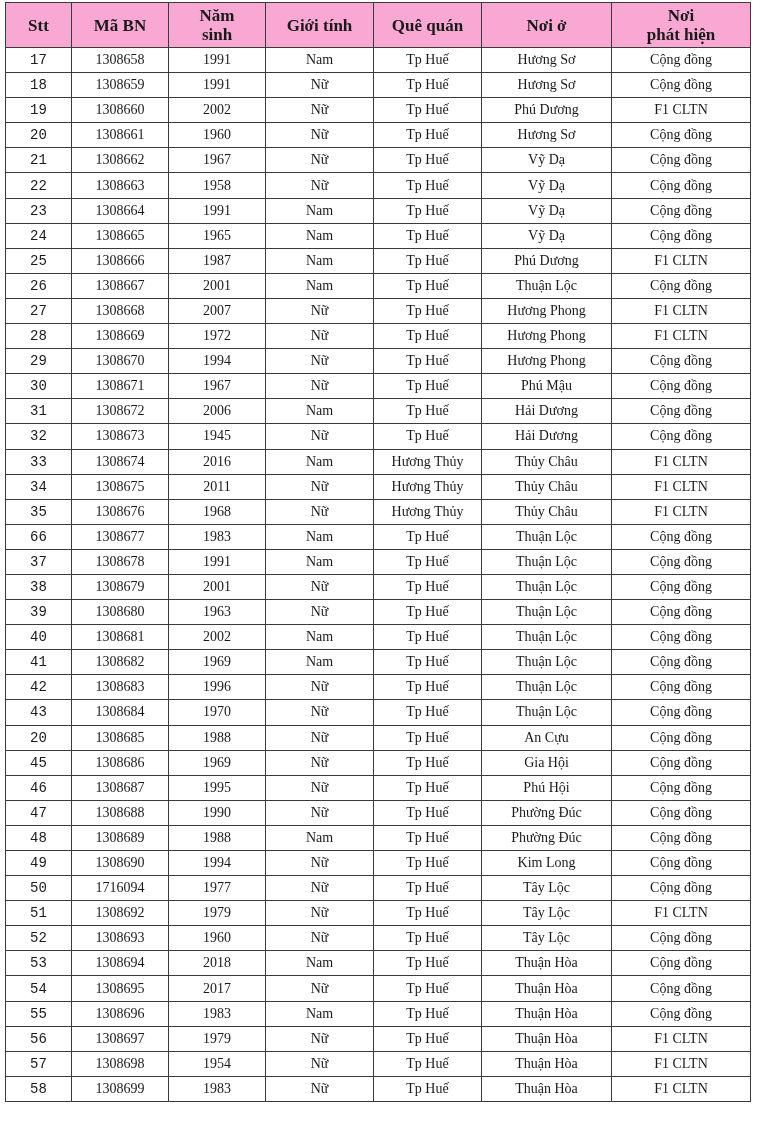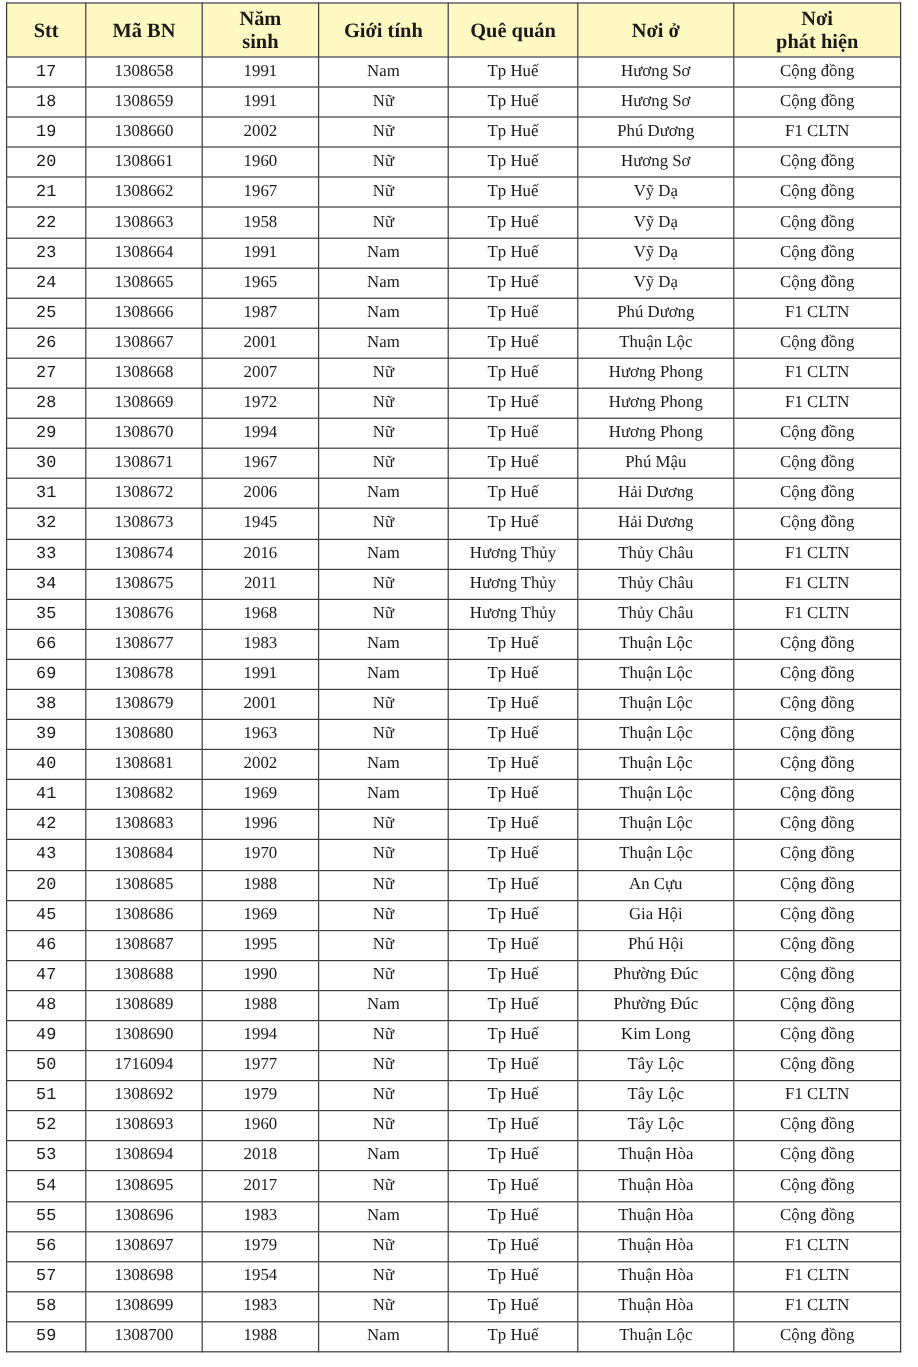--- a/index.html
+++ b/index.html
@@ -20,21 +20,21 @@
   table.cases col.c-res { width: 130px; }
   table.cases col.c-found { width: 139px; }
   table.cases th, table.cases td {
     border: 1px solid #3a3a3a;
     text-align: center;
     padding: 0;
     overflow: hidden;
     white-space: nowrap;
   }
   table.cases th {
-    background: #fef9c3;
+    background: #f9a8d4;
     height: 44px;
     font-weight: bold;
     font-size: 17px;
     line-height: 19px;
   }
   table.cases td {
     height: 24.1px;
     font-size: 14px;
     line-height: 20px;
   }
@@ -246,21 +246,21 @@
       <tr>
     <td class="stt">66</td>
     <td>1308677</td>
     <td>1983</td>
     <td>Nam</td>
     <td>Tp Huế</td>
     <td>Thuận Lộc</td>
     <td>Cộng đồng</td>
   </tr>
       <tr>
-    <td class="stt">69</td>
+    <td class="stt">37</td>
     <td>1308678</td>
     <td>1991</td>
     <td>Nam</td>
     <td>Tp Huế</td>
     <td>Thuận Lộc</td>
     <td>Cộng đồng</td>
   </tr>
       <tr>
     <td class="stt">38</td>
     <td>1308679</td>
@@ -442,24 +442,15 @@
     <td>F1 CLTN</td>
   </tr>
       <tr>
     <td class="stt">58</td>
     <td>1308699</td>
     <td>1983</td>
     <td>Nữ</td>
     <td>Tp Huế</td>
     <td>Thuận Hòa</td>
     <td>F1 CLTN</td>
-  </tr>
-      <tr>
-    <td class="stt">59</td>
-    <td>1308700</td>
-    <td>1988</td>
-    <td>Nam</td>
-    <td>Tp Huế</td>
-    <td>Thuận Lộc</td>
-    <td>Cộng đồng</td>
   </tr>
     </tbody>
 </table>
 
 </body></html>

